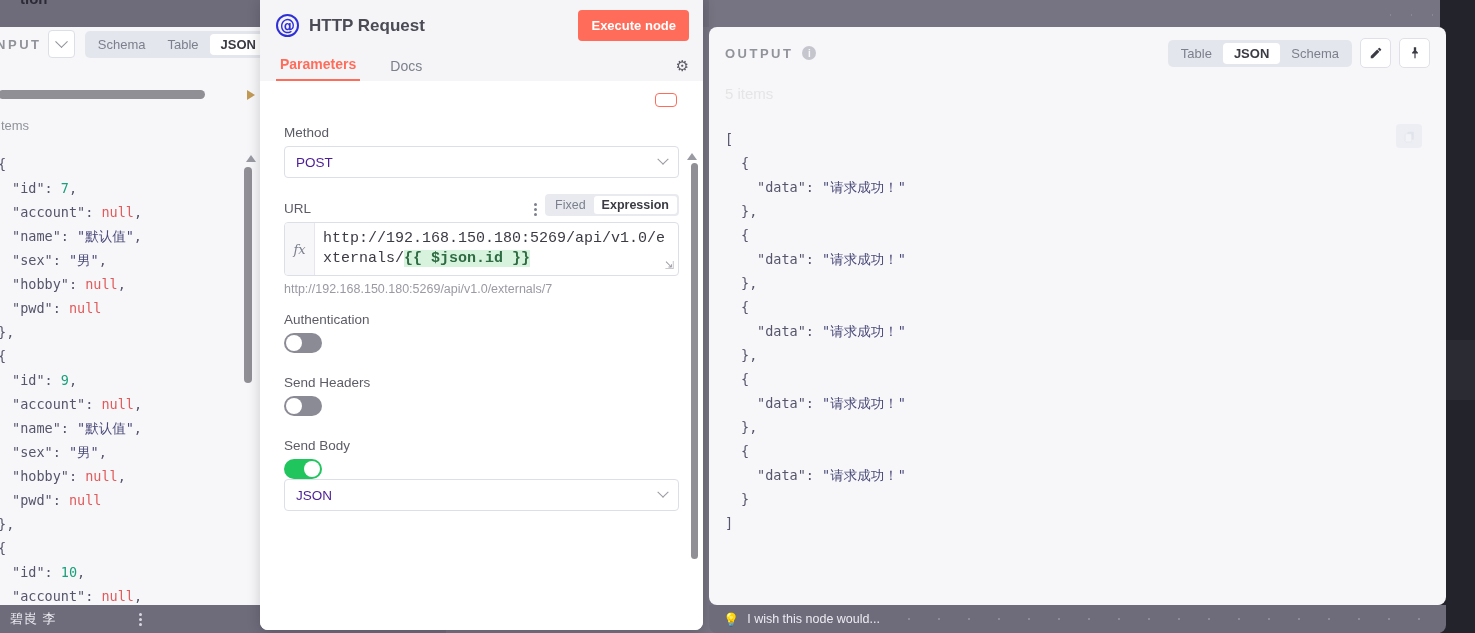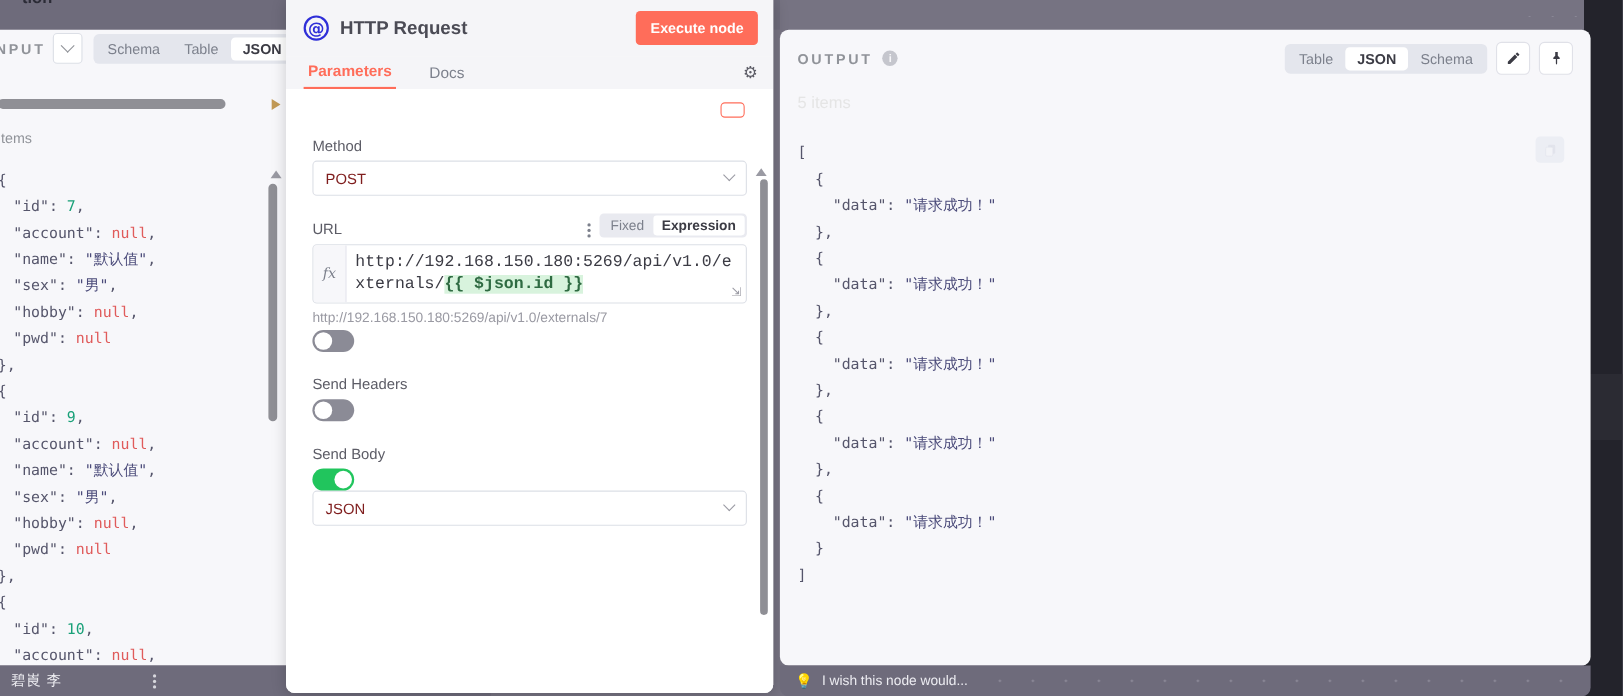--- a/index.html
+++ b/index.html
@@ -78,21 +78,21 @@
   .ndv-tab { font-size:14px; color:#7c808c; padding:0 4px 7px 4px; margin-right:26px; cursor:pointer; }
   .ndv-tab.active { color:#ff6d5a; font-weight:700; border-bottom:2px solid #ff6d5a; }
   .gear { position:absolute; right:14px; bottom:6px; font-size:15px; color:#5c5c66; }
   .ndv-body { position:relative; height:549px; background:#fff; padding:14px 24px 0 24px; }
 
   .import-curl { position:absolute; right:26px; top:12px; border:1px solid #ff6d5a; color:#ff6d5a;
                  background:#fff; font-size:12.5px; border-radius:4px; padding:6px 10px; cursor:pointer; }
 
   .plabel { font-size:13.5px; color:#5c5c66; margin-bottom:6px; }
   .pinput { height:32px; border:1px solid #dcdfe6; border-radius:4px; background:#fff;
-            display:flex; align-items:center; padding:0 11px; font-size:13.5px; color:#7f1d1d; }
+            display:flex; align-items:center; padding:0 11px; font-size:13.5px; color:#4c1d95; }
   .pinput .chev2 { margin-left:auto; width:8px;height:8px; border-right:1.5px solid #9a9aa3; border-bottom:1.5px solid #9a9aa3; transform:rotate(45deg) translate(-2px,-2px);}
   .row-label { display:flex; align-items:flex-end; }
   .kebab { margin-left:auto; display:flex; flex-direction:column; gap:2px; margin-right:8px;}
   .kebab i { width:3px;height:3px;border-radius:50%;background:#7c808c;display:block;}
   .fx-seg { display:flex; background:#e9eaf0; border-radius:4px; padding:2px; }
   .fx-seg span { font-size:12.5px; padding:2px 8px; border-radius:3px; color:#7c808c; cursor:pointer;}
   .fx-seg span.active { background:#fff; color:#3b3b44; font-weight:600; }
 
   .expr-box { display:flex; border:1px solid #dcdfe6; border-radius:4px; overflow:hidden; min-height:48px; position:relative;}
   .fx-gutter { width:30px; background:#f7f7fa; border-right:1px solid #e6e6ee; display:flex; align-items:center; justify-content:center;
@@ -222,20 +222,21 @@
         </span>
       </div>
 
       <div class="expr-box" style="margin-top:6px;">
         <div class="fx-gutter">fx</div>
         <div class="expr-text"><span>http://192.168.150.180:5269/api/v1.0/externals/</span><span class="expr-hl">{{ $json.id }}</span></div>
         <span class="expr-resize">⇲</span>
       </div>
       <div class="expr-result">http://192.168.150.180:5269/api/v1.0/externals/7</div>
 
+      <div class="plabel" style="margin-top:16px;">Authentication</div>
 
       <div class="toggle" style="margin-top:4px;">
         <span class="knob"></span>
       </div>
 
       <div class="plabel" style="margin-top:22px;">Send Headers</div>
       <div class="toggle" style="margin-top:4px;">
         <span class="knob"></span>
       </div>
 

